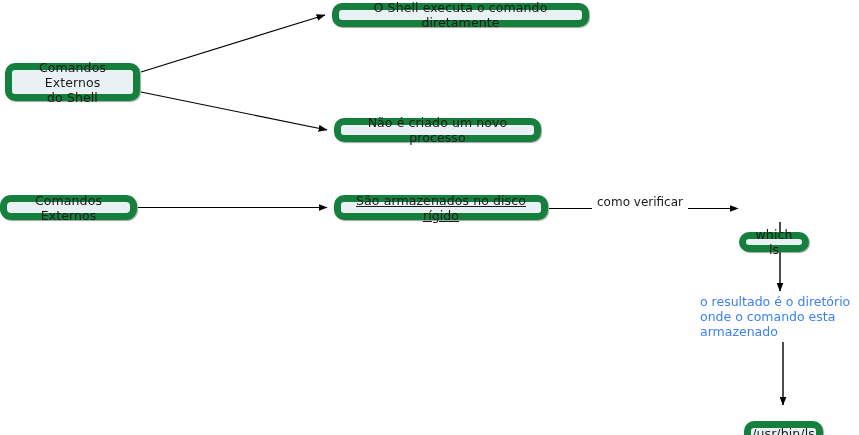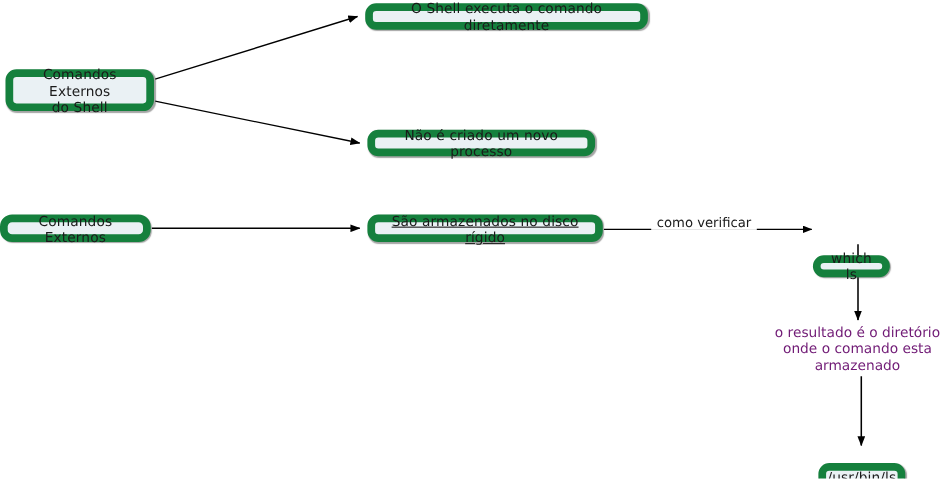--- a/index.html
+++ b/index.html
@@ -42,24 +42,23 @@
     text-align: center;
     color: #1a1a1a;
     font-size: 12.5px;
     line-height: 15px;
     letter-spacing: 0.1px;
     white-space: pre-line;
     padding: 2px 14px;
   }
   .free-label {
     position: absolute;
-    color: #701a75;
+    color: #3b82f6;
     font-size: 12.5px;
     line-height: 15px;
-    text-align: center;
     white-space: pre-line;
   }
   .edge-label {
     position: absolute;
     color: #1a1a1a;
     font-size: 12px;
     line-height: 14px;
     text-align: center;
     background: #ffffff;
     padding: 0 3px;

